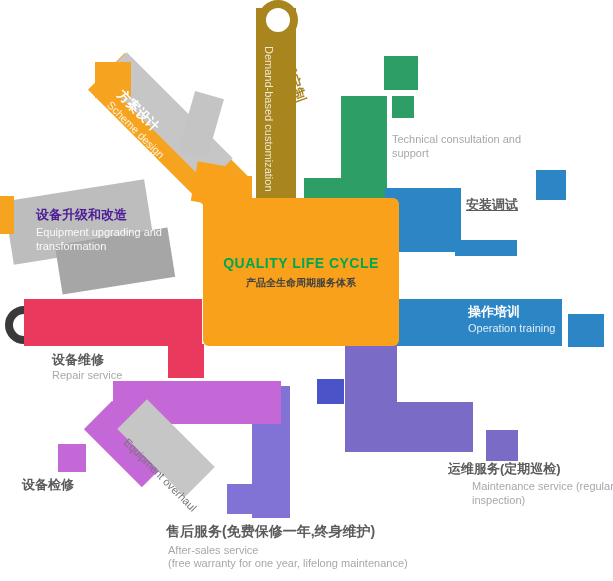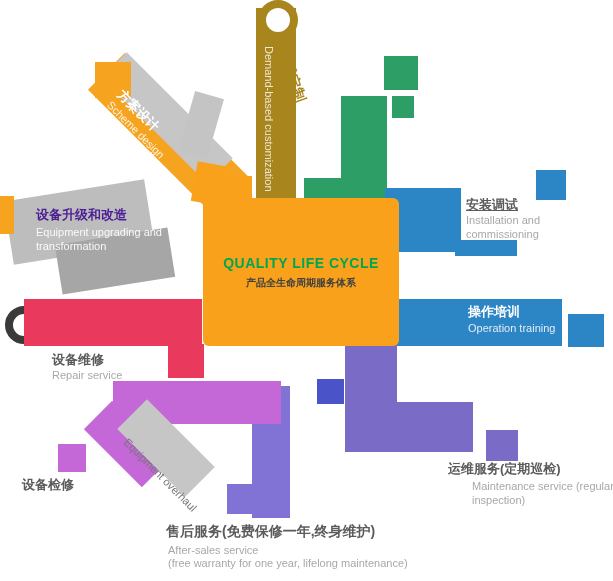--- a/index.html
+++ b/index.html
@@ -43,26 +43,26 @@
   <div class="abs" style="left:256px;top:8px;width:40px;height:198px;background:#A8861D;"></div>
   <div class="abs" style="left:258px;top:0px;width:24px;height:24px;border:8px solid #A8861D;border-radius:50%;background:#fff;"></div>
   <div class="abs" style="left:186px;top:94px;width:30px;height:62px;background:#C4C4C4;transform:rotate(16deg);"></div>
   <div class="abs" style="left:263px;top:46px;height:160px;writing-mode:vertical-rl;color:rgba(255,255,255,.8);font-size:11px;z-index:3;">Demand-based customization</div>
   <div class="abs" style="left:290px;top:46px;transform:rotate(70deg);transform-origin:left top;color:#A8861D;font-weight:bold;font-size:14px;white-space:nowrap;z-index:3;">按需定制</div>
 
   <div class="abs" style="left:341px;top:96px;width:46px;height:114px;background:#2E9E67;"></div>
   <div class="abs" style="left:304px;top:178px;width:40px;height:30px;background:#2E9E67;"></div>
   <div class="abs" style="left:384px;top:56px;width:34px;height:34px;background:#2E9E67;"></div>
   <div class="abs" style="left:392px;top:96px;width:22px;height:22px;background:#2E9E67;"></div>
+  <div class="en" style="left:392px;top:133px;width:135px;">Technical consultation and support</div>
 
   <div class="abs" style="left:385px;top:188px;width:76px;height:64px;background:#2C86C5;"></div>
   <div class="abs" style="left:455px;top:240px;width:62px;height:16px;background:#2C86C5;"></div>
   <div class="abs" style="left:536px;top:170px;width:30px;height:30px;background:#2C86C5;"></div>
   <div class="zh" style="left:466px;top:196px;text-decoration:underline;">安装调试</div>
-  <div class="en" style="left:466px;top:214px;width:110px;">Installation and commissioning</div>
 
   <div class="abs" style="left:385px;top:299px;width:177px;height:47px;background:#2C86C5;"></div>
   <div class="abs" style="left:568px;top:314px;width:36px;height:33px;background:#2C86C5;"></div>
   <div class="zh" style="left:468px;top:303px;color:#FFFFFF;z-index:3;">操作培训</div>
   <div class="en" style="left:468px;top:322px;color:rgba(255,255,255,.85);z-index:3;white-space:nowrap;">Operation training</div>
 
   <div class="abs" style="left:345px;top:336px;width:52px;height:80px;background:#7A6BC6;"></div>
   <div class="abs" style="left:345px;top:402px;width:128px;height:50px;background:#7A6BC6;"></div>
   <div class="abs" style="left:486px;top:430px;width:32px;height:31px;background:#7A6BC6;"></div>
   <div class="zh" style="left:448px;top:460px;">运维服务(定期巡检)</div>

